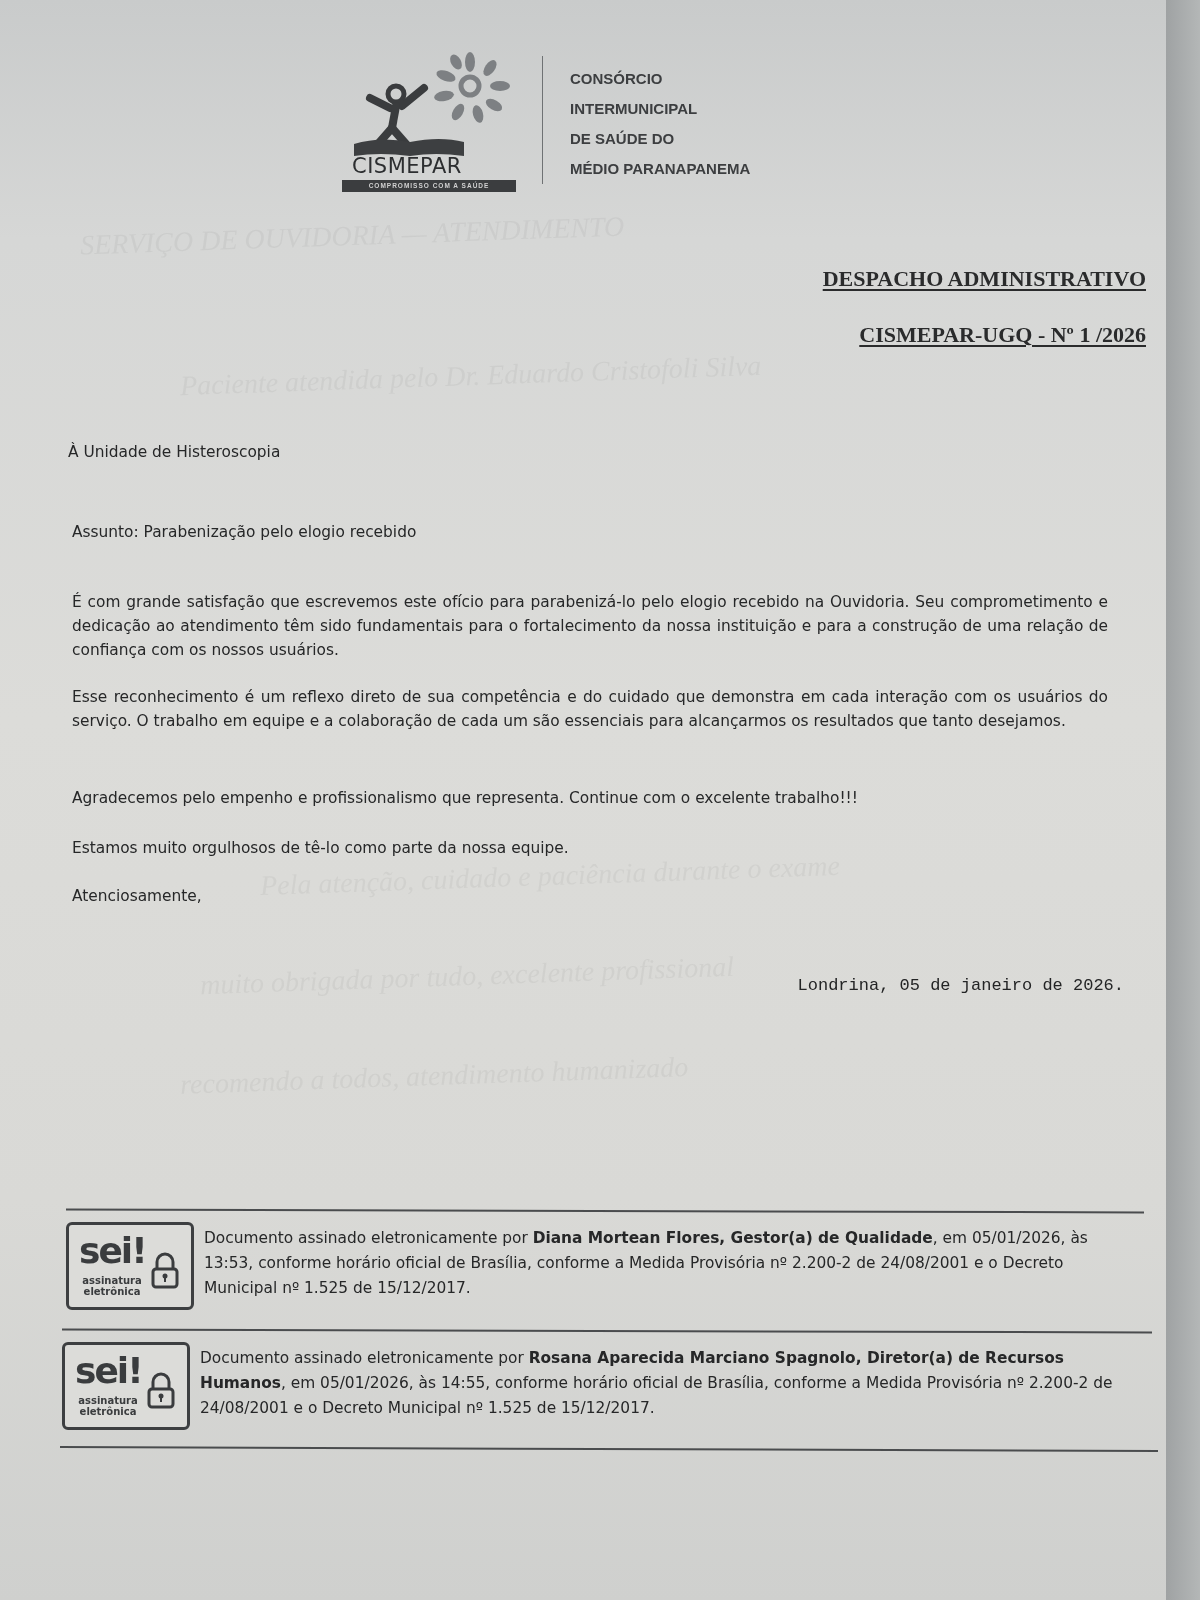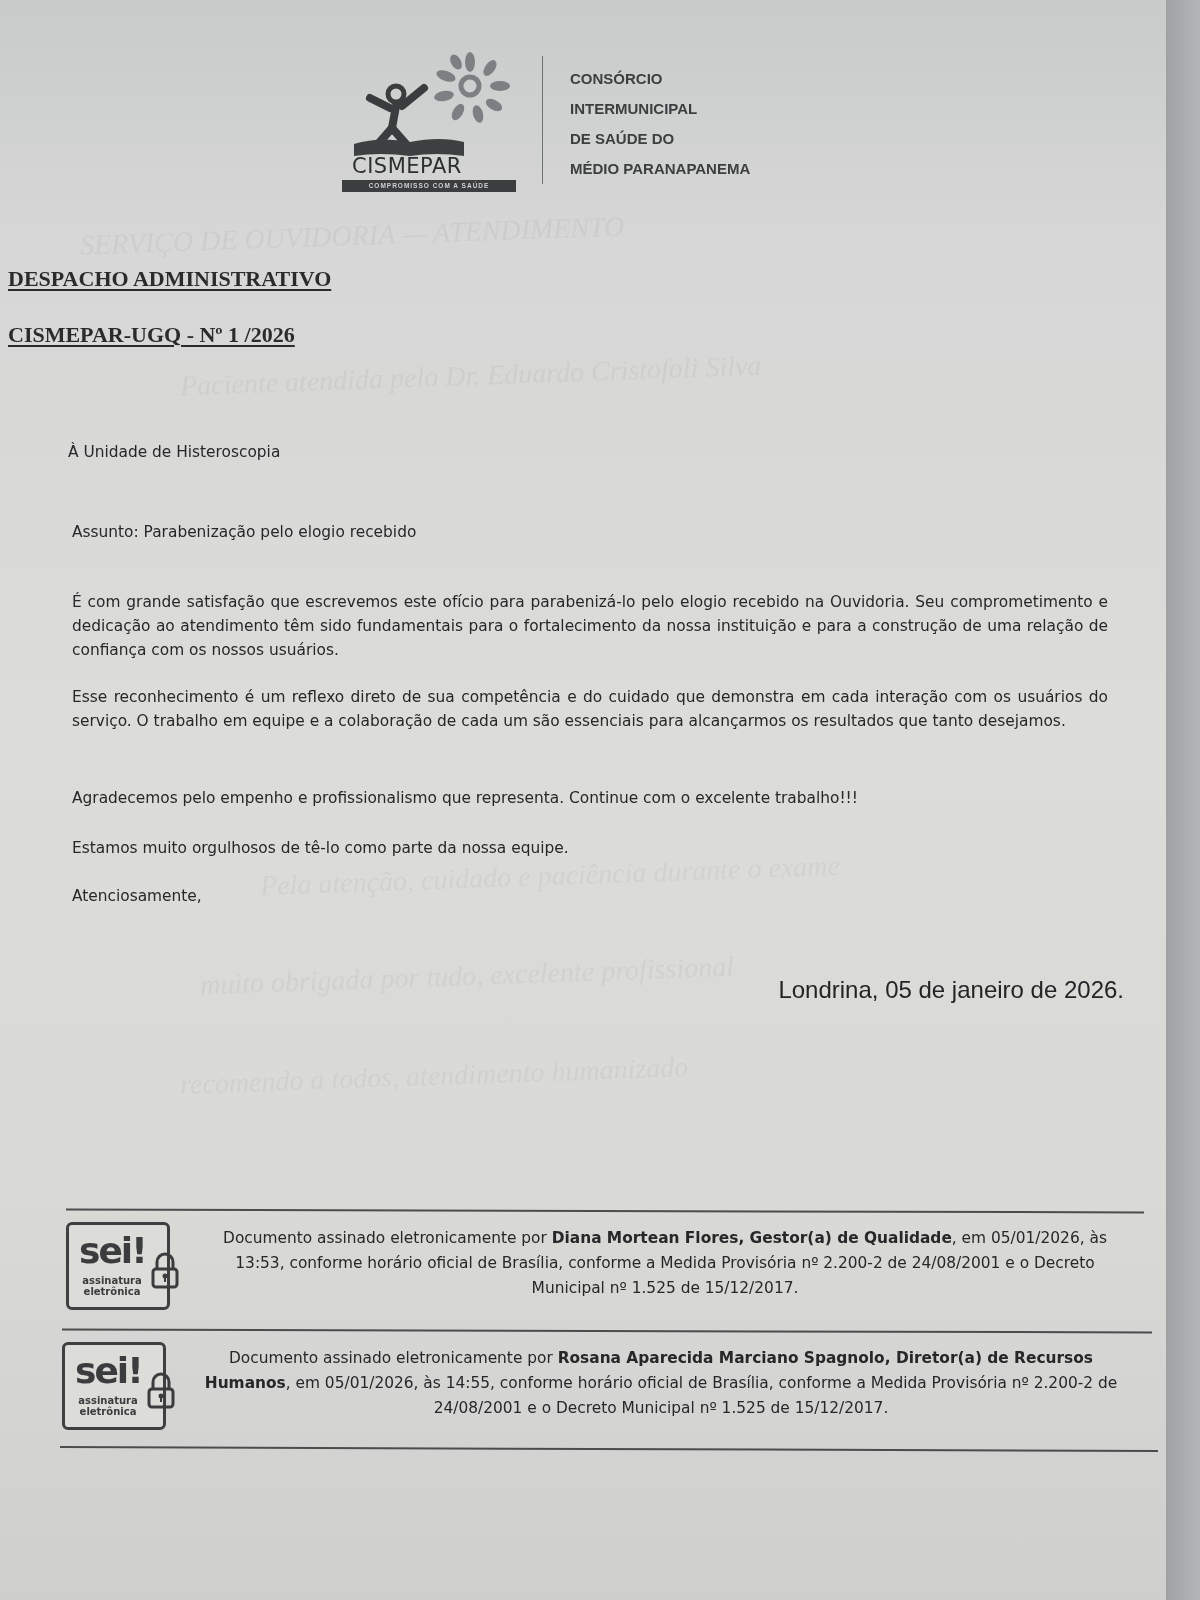--- a/index.html
+++ b/index.html
@@ -87,23 +87,23 @@
       font-weight: bold;
       font-size: 15px;
       color: #3c3e40;
       line-height: 30px;
     }
     .header-org div { white-space: nowrap; }
 
     
     .title {
       position: absolute;
-      left: 8px;
+      left: 0;
       width: 1146px;
-      text-align: left;
+      text-align: right;
       font-family: "Liberation Serif", serif;
       font-weight: bold;
       font-size: 22px;
       color: #2a2b2c;
     }
     .title span {
       text-decoration: underline;
       text-underline-offset: 3px;
     }
     .title-1 { top: 266px; }
@@ -131,22 +131,22 @@
     .para-3 { top: 786px; }
     .para-4 { top: 836px; }
     .closing { top: 884px; }
 
     .date-line {
       position: absolute;
       left: 700px;
       top: 976px;
       width: 424px;
       text-align: right;
-      font-family: Liberation Sans, sans-serif;
-      font-size: 24px;
+      font-family: Liberation Mono, monospace;
+      font-size: 17px;
       color: #232425;
     }
 
     
     .bleed {
       position: absolute;
       font-family: "Liberation Serif", serif;
       font-style: italic;
       color: rgba(80, 80, 80, 0.07);
       font-size: 28px;
@@ -164,21 +164,21 @@
     .sig-block {
       position: absolute;
       left: 66px;
       width: 1060px;
       height: 96px;
     }
     .sig-badge {
       position: absolute;
       left: 0;
       top: 0;
-      width: 104px;
+      width: 128px;
       height: 88px;
       border: 3px solid #3d3f41;
       border-radius: 6px;
       box-sizing: border-box;
       background: #dcdcd9;
     }
     .sei-logo {
       position: absolute;
       left: 10px;
       top: 6px;
@@ -210,21 +210,20 @@
     }
     .sig-text {
       position: absolute;
       left: 138px;
       top: 4px;
       width: 922px;
       font-family: "DejaVu Sans", sans-serif;
       font-size: 15.4px;
       line-height: 25px;
       color: #262728;
-      text-align: center;
     }
     .sig-text b { font-weight: bold; }
   </style>
 </head>
 <body>
 
 <div class="page">
 
   <div class="bleed" style="left:80px;top:220px;">SERVIÇO DE OUVIDORIA — ATENDIMENTO</div>
   <div class="bleed" style="left:180px;top:360px;">Paciente atendida pelo Dr. Eduardo Cristofoli Silva</div>

